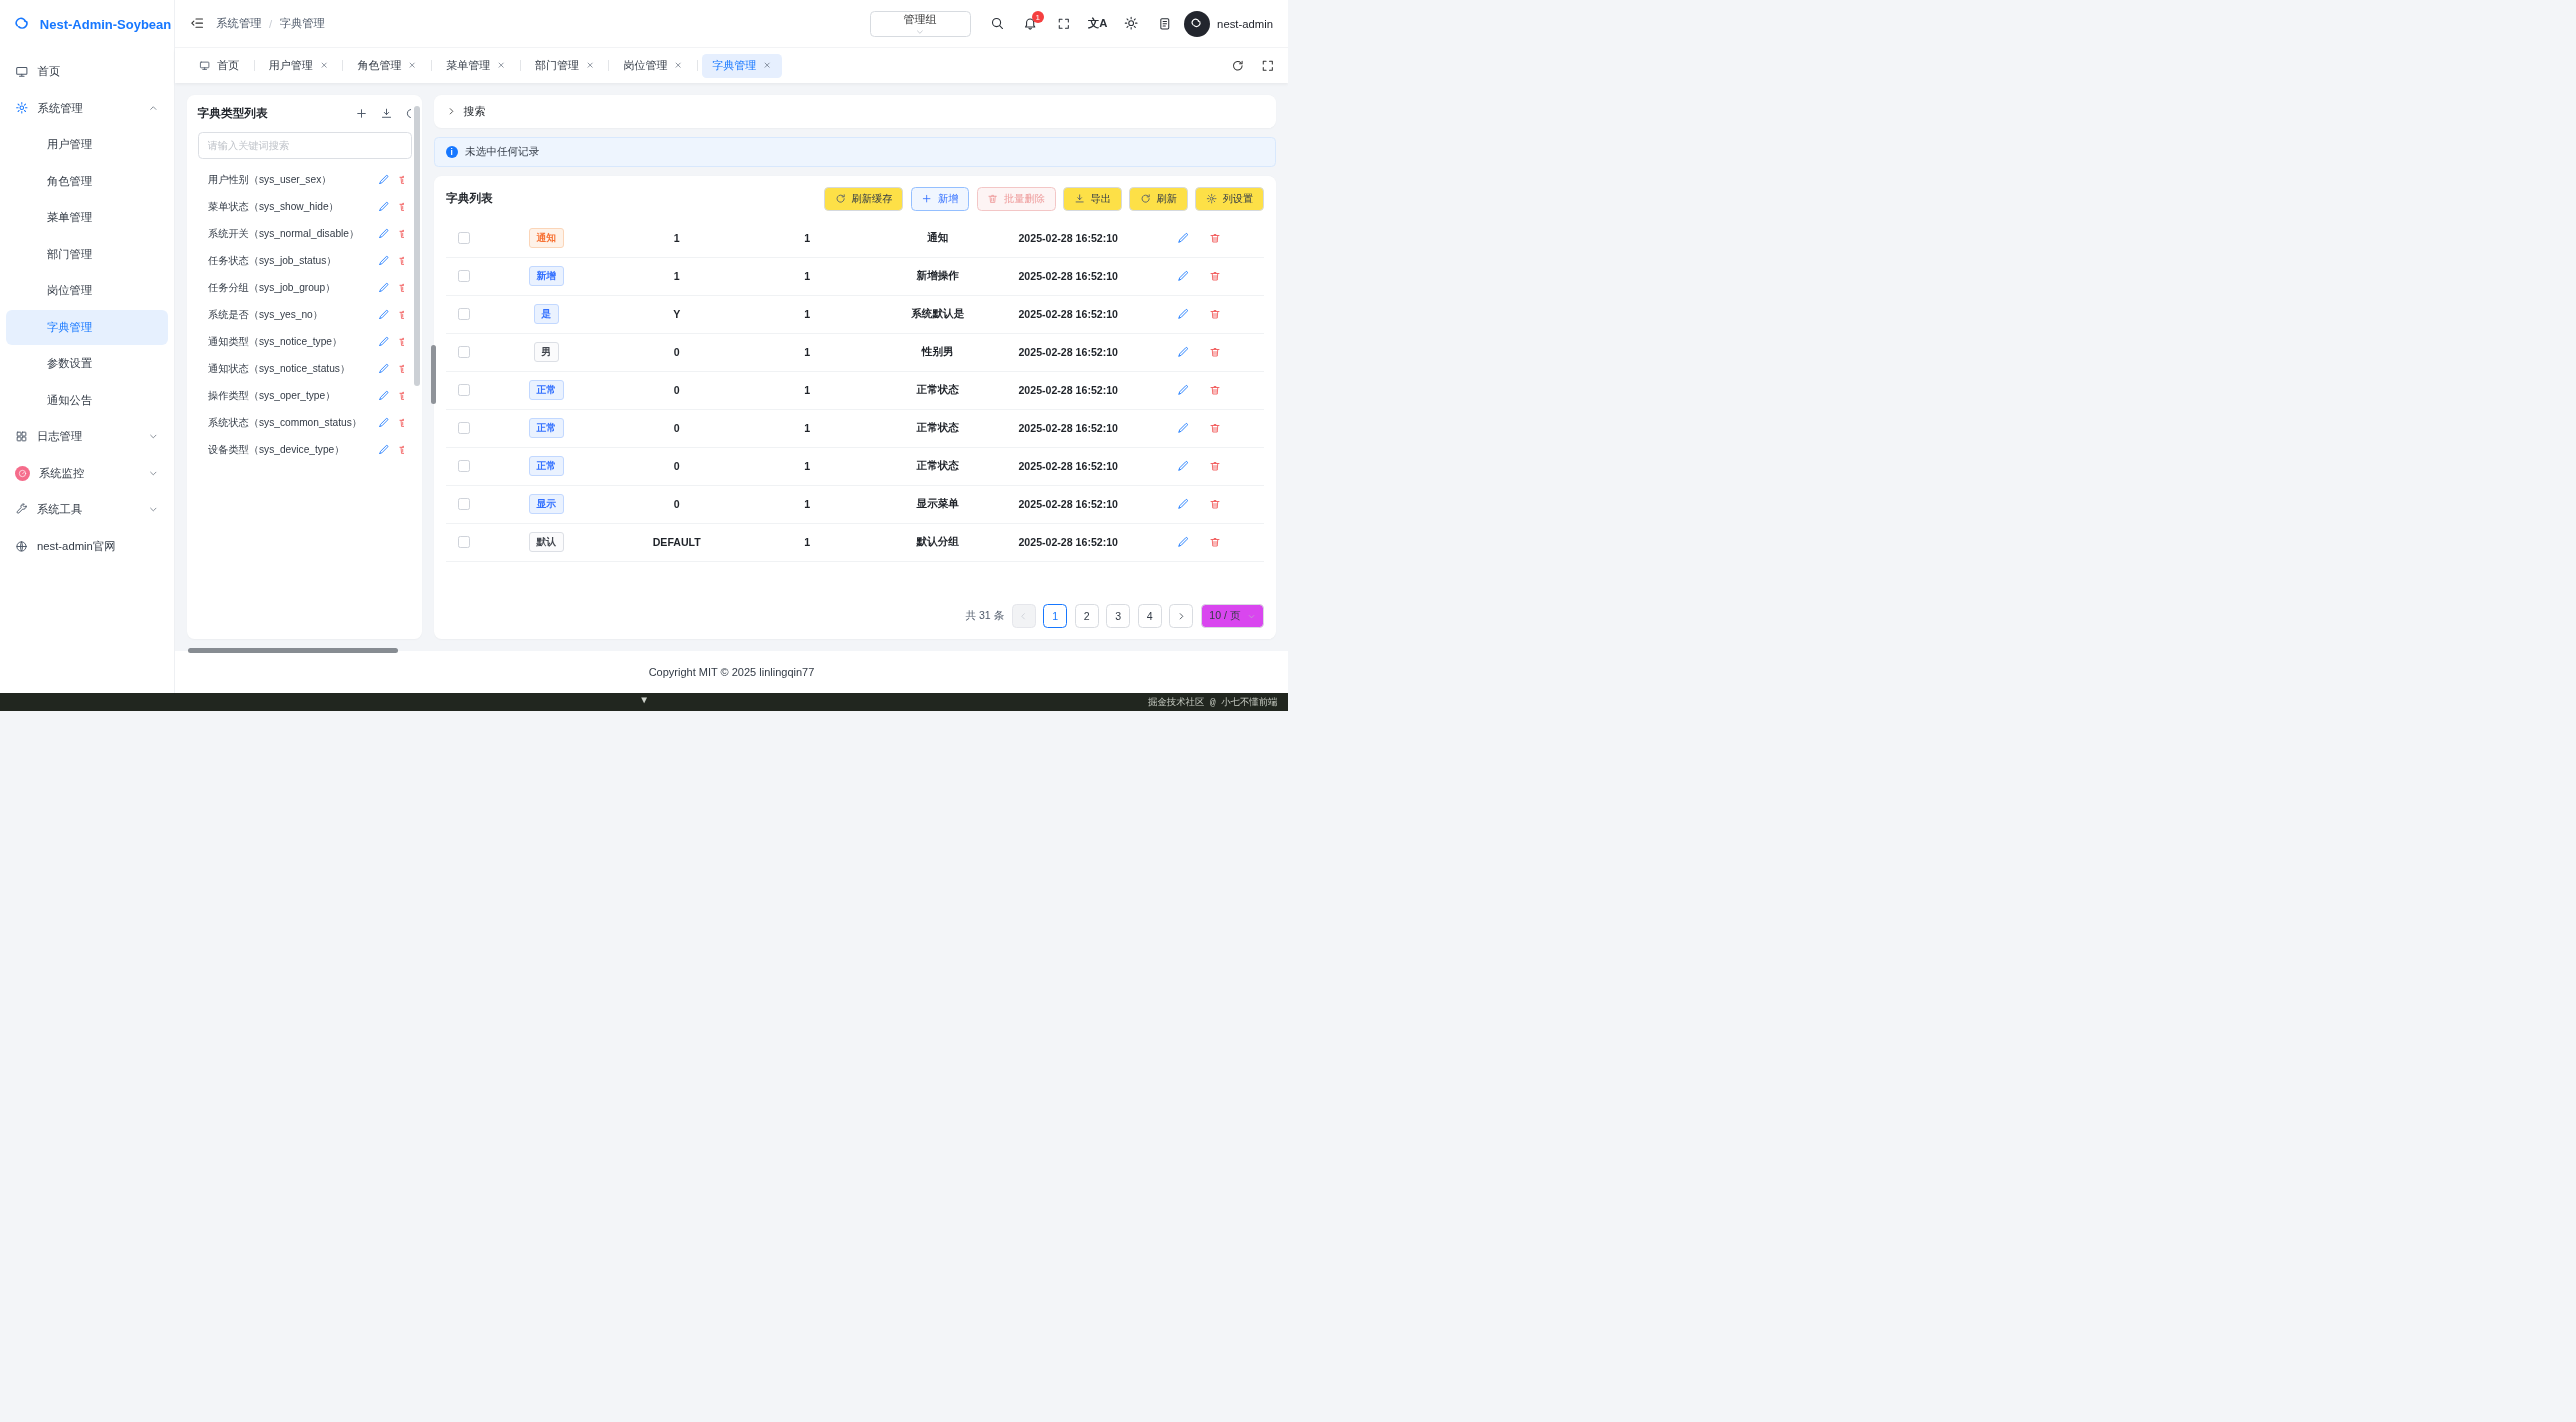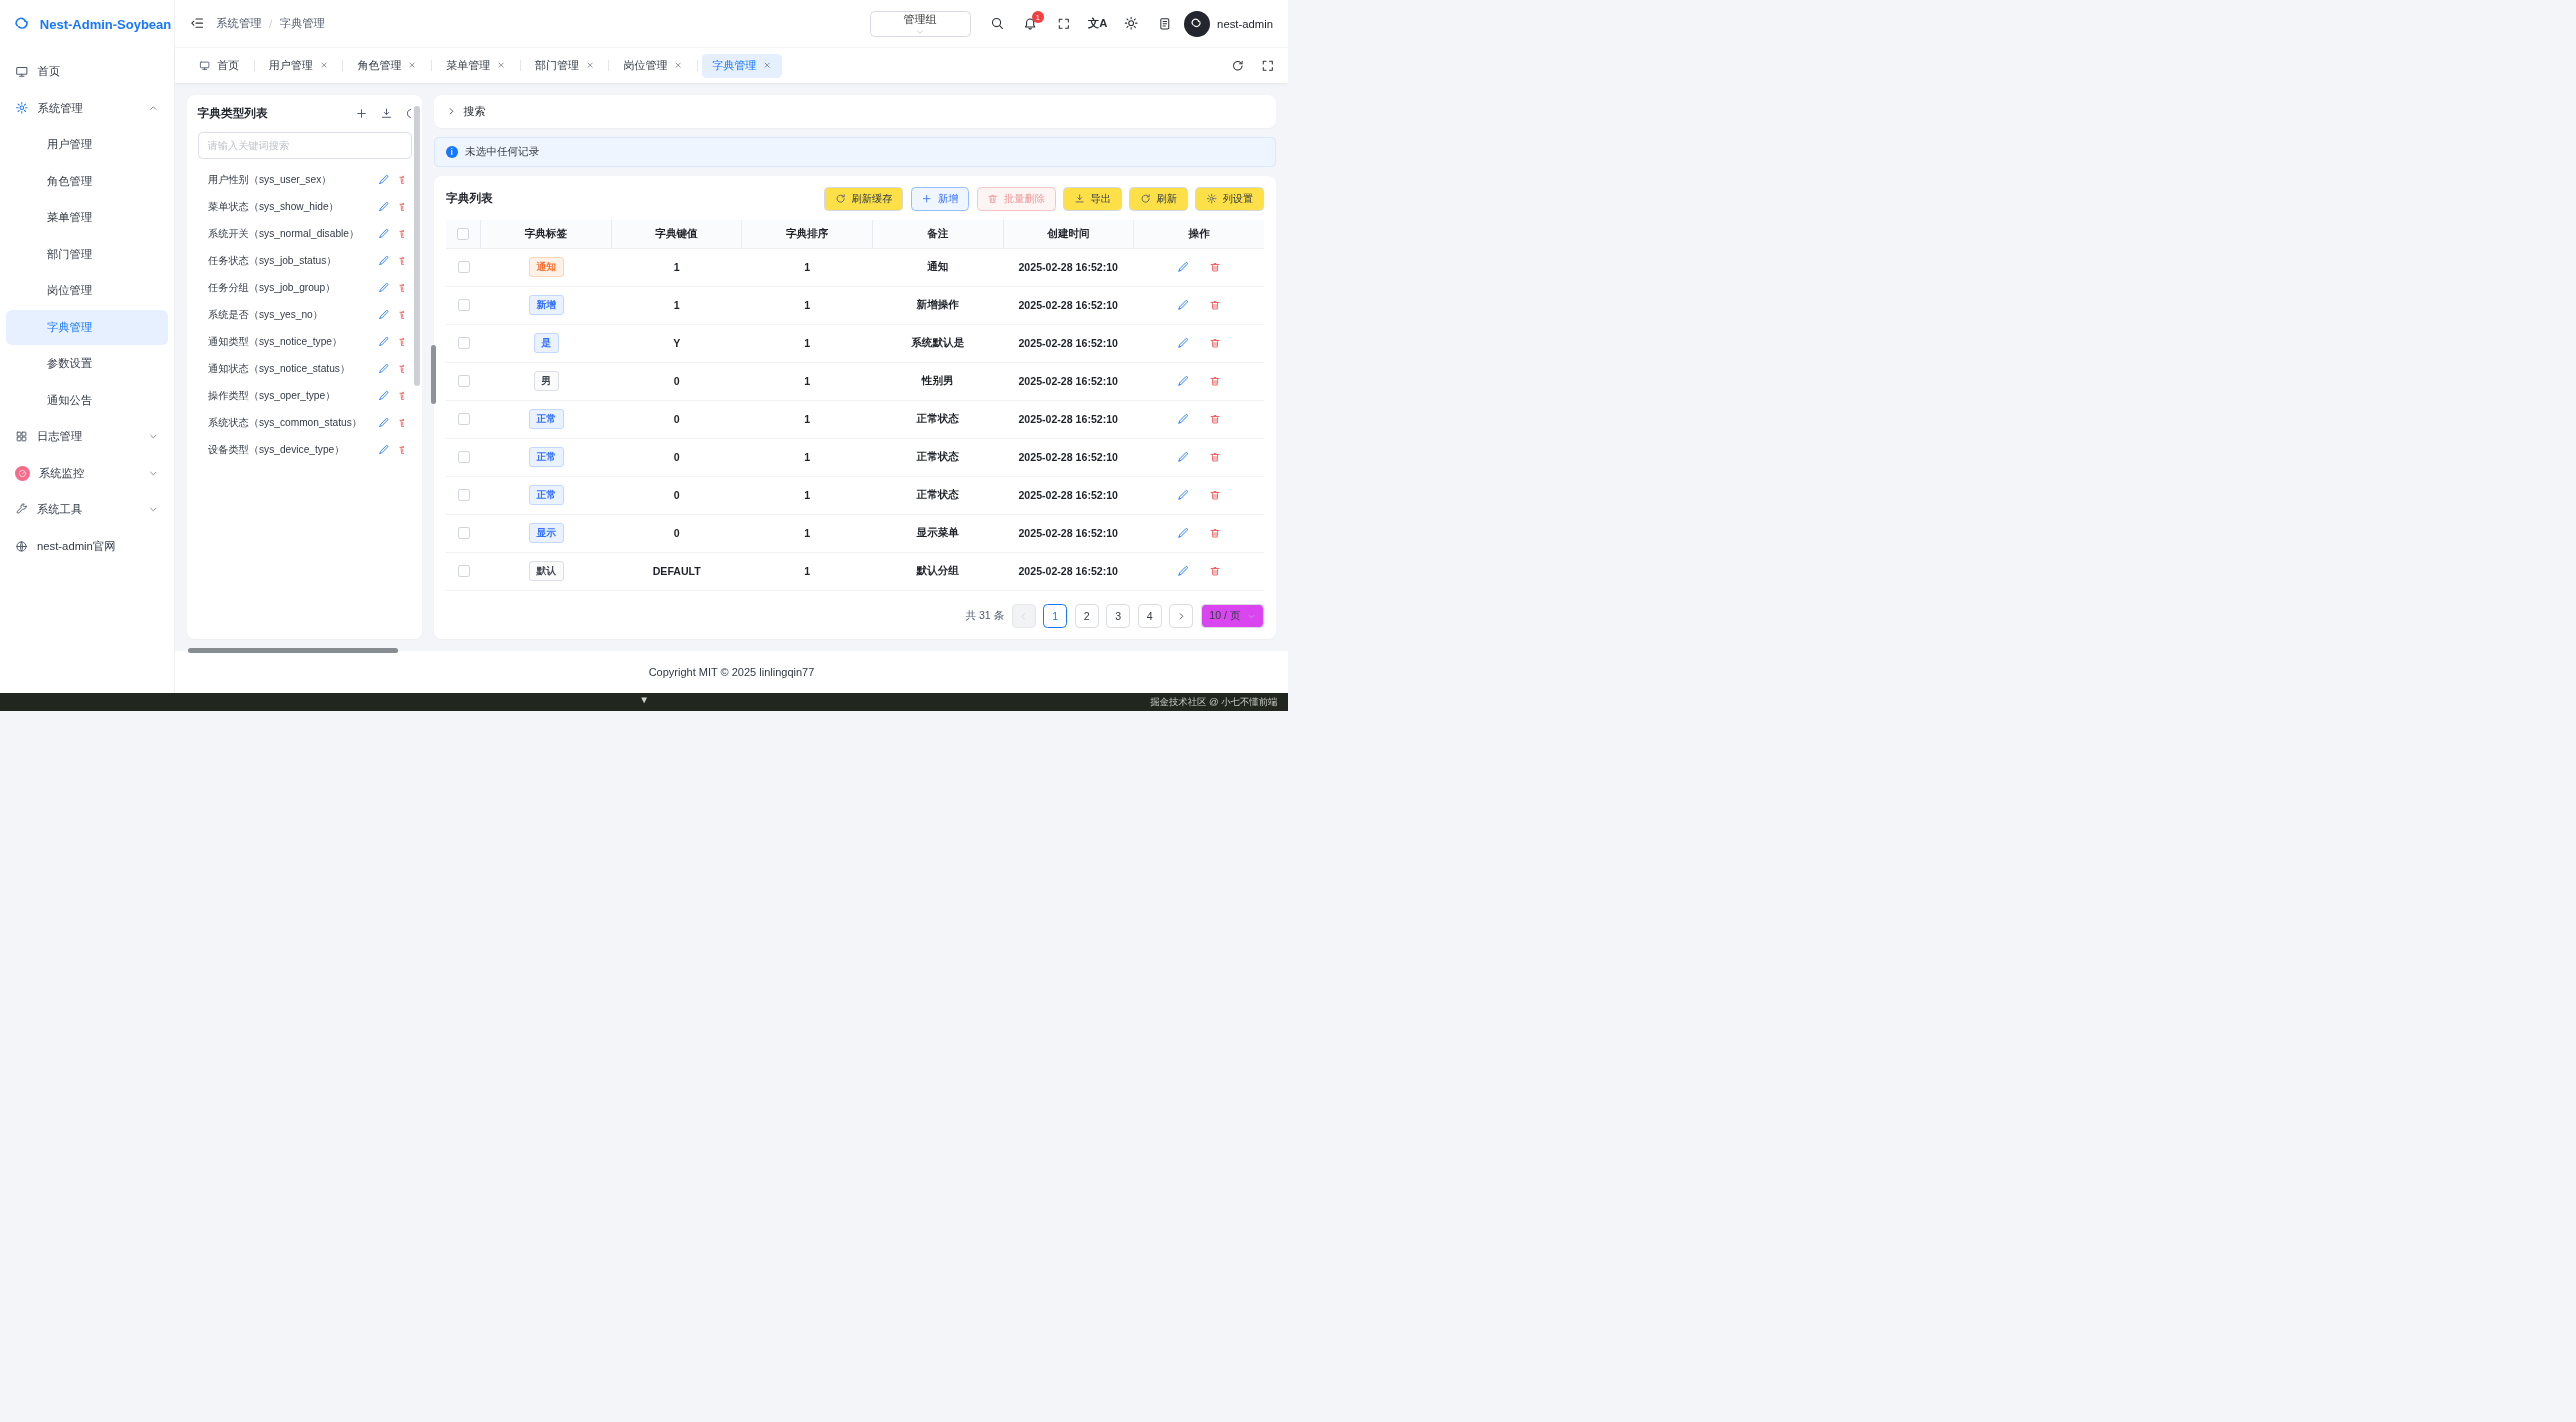--- a/index.html
+++ b/index.html
@@ -113,21 +113,21 @@
   .pg-btn.disabled { background:#f2f3f5; border-color:#e5e6eb; color:#c9cdd4; }
   .pg-pages { display:flex; align-items:center; gap:7.5px; }
   .size-select { height:24px; border:0.8px solid #d9dce1; border-radius:4.5px; background:#d946ef; display:flex; align-items:center; gap:6px; padding:0 7.5px; color:#333b46; cursor:pointer; }
   .size-select .chev { color:#b7bcc4; display:flex; }
 
   .footer { height:42px; background:#fff; display:flex; align-items:center; justify-content:center; font-size:11px; color:#333b46; }
 
   
   .bottom-strip { position:absolute; left:0; bottom:0; width:100%; height:18px; background:#21261f; display:flex; align-items:center; }
   .strip-arrow { position:absolute; left:50%; transform:translateX(-50%); top:0.8px; color:#cfd3cc; font-size:9.8px; cursor:pointer; }
-  .strip-watermark { margin-left:auto; padding-right:10.6px; font-size:9.4px; color:#c7ccc3; }
+  .strip-watermark { margin-left:auto; padding-right:10.6px; font-size:9.4px; color:#c7ccc3;font-family:Liberation Mono, monospace; }
 </style>
 </head>
 <body>
 
 <div class="app">
 
   <aside class="sidebar">
     <div class="logo-row">
       <span class="logo-icon">
           <svg class="icn" width="20.3" height="20.3" viewBox="0 0 24 24" fill="none" stroke="currentColor" stroke-width="1.8" stroke-linecap="round" stroke-linejoin="round">
@@ -650,31 +650,20 @@
                     <svg class="icn" width="11.3" height="11.3" viewBox="0 0 24 24" fill="none" stroke="currentColor" stroke-width="1.8" stroke-linecap="round" stroke-linejoin="round">
                       <circle cx="12" cy="12" r="3.2"></circle>
                       <path d="M12 2.8v2.7M12 18.5v2.7M2.8 12h2.7M18.5 12h2.7M5.4 5.4l1.9 1.9M16.7 16.7l1.9 1.9M18.6 5.4l-1.9 1.9M7.3 16.7l-1.9 1.9"></path>
                     </svg>
                   </span>
                   <span>列设置</span>
                 </button>
             </div>
           </div>
 
-          <div class="t-head">
-              <div class="cell check">
-                <span class="cb"></span>
-              </div>
-              <div class="cell col">字典标签</div>
-              <div class="cell col">字典键值</div>
-              <div class="cell col">字典排序</div>
-              <div class="cell col">备注</div>
-              <div class="cell col">创建时间</div>
-              <div class="cell col">操作</div>
-            </div>
           <div>
               <div class="t-row">
                 <div class="cell check">
                   <span class="cb"></span>
                 </div>
                 <div class="cell col">
                   <span class="badge warning">通知</span>
                 </div>
                 <div class="cell col">1</div>
                 <div class="cell col">1</div>

